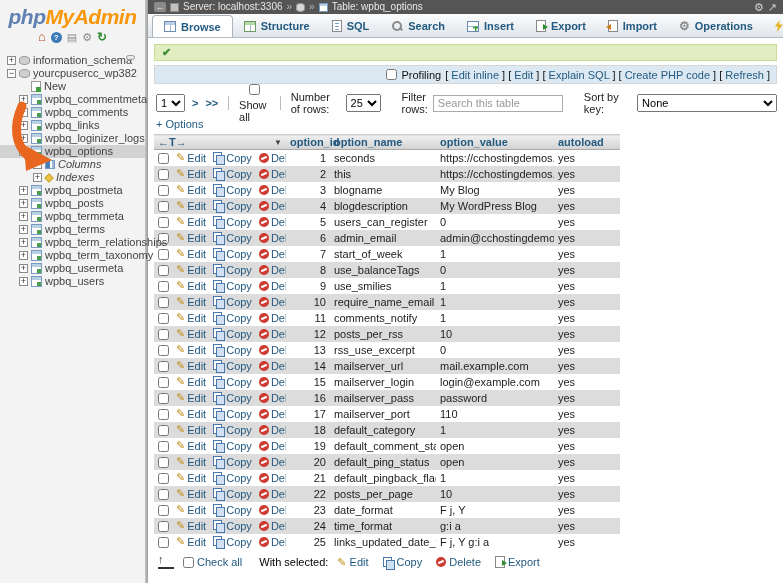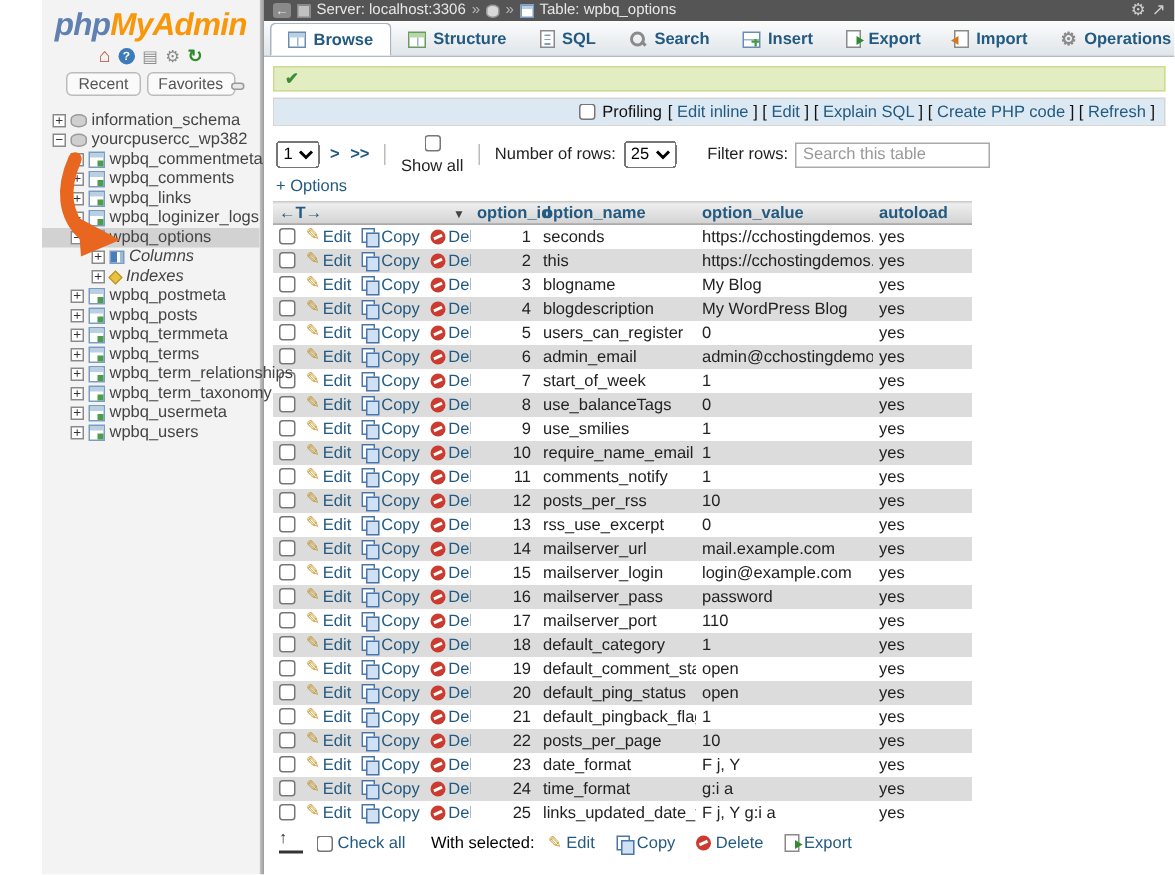--- a/index.html
+++ b/index.html
@@ -1,17 +1,17 @@
 <!DOCTYPE html>
 <html style="--brand_blue: #6080b2; --brand_orange: #f79709; --link_blue: #235a81; --topbar_bg: #555555; --success_bg: #e2edc1; --profiling_bg: #dce9f3; --row_alt_bg: #dcdcdc; --selected_tree_bg: #d2d2d2; --annotation_orange: #e8661f;"><head>
 <meta charset="utf-8">
 <style>
   * { margin:0; padding:0; box-sizing:border-box; }
   html,body { width:783px; height:583px; font-family:"Liberation Sans", sans-serif; background:#fff; overflow:hidden; }
-  .app { position:relative; width:783px; height:583px; display:flex;padding-left:28px; }
+  .app { position:relative; width:783px; height:583px; display:flex; }
 
   
   .sidebar { position:relative; width:145px; height:583px; background:#f3f3f3; flex:none; font-size:11px; color:#444; }
   .vdivider { width:3px; height:583px; background:linear-gradient(90deg,#c9c9c9,#9a9a9a); flex:none; }
   .logo { text-align:center; padding-top:5px; font-size:21px; font-weight:bold; font-style:italic; letter-spacing:-0.5px; }
   .logo .lphp { color:var(--brand_blue); }
   .logo .lrest { color:var(--brand_orange); }
   .nav-icons { display:flex; justify-content:center; align-items:center; gap:5px; height:14px; margin-top:1px; }
   .nav-icons span { cursor:pointer; }
   .ni-home { color:#bb4a2a; font-size:13px; line-height:12px; }
@@ -135,35 +135,36 @@
 
   <aside class="sidebar">
     <div class="logo"><span class="lphp">php</span><span class="lrest">MyAdmin</span></div>
     <div class="nav-icons">
       <span class="ni-home">⌂</span>
       <span class="ni-help">?</span>
       <span class="ni-docs">▤</span>
       <span class="ni-gear">⚙</span>
       <span class="ni-refresh">↻</span>
     </div>
-    <div class="panel-tabs">
-      <span class="panel-tab">Recent</span>
-      <span class="panel-tab">Favorites</span>
-    </div>
     <span class="nav-pill"></span>
     <ul class="tree" id="tree">
         <li class="lvl0">
           <span class="xb">+</span>
           <span class="ti-db"></span>
           <span class="tlabel">information_schema</span>
         </li>
         <li class="lvl0">
           <span class="xb">−</span>
           <span class="ti-db"></span>
           <span class="tlabel">yourcpusercc_wp382</span>
+        </li>
+        <li class="lvl1">
+          <span class="xspace"></span>
+          <span class="ti-new"></span>
+          <span class="tlabel">New</span>
         </li>
         <li class="lvl1">
           <span class="xb">+</span>
           <span class="ti-table"></span>
           <span class="tlabel">wpbq_commentmeta</span>
         </li>
         <li class="lvl1">
           <span class="xb">+</span>
           <span class="ti-table"></span>
           <span class="tlabel">wpbq_comments</span>
@@ -321,20 +322,24 @@
         </label>
         <span class="vsep"></span>
         <span class="grp">
           <span>Number of rows:</span>
           <select id="numRowsSelect"><option>25</option></select>
         </span>
         <span class="grp gap">
           <span>Filter rows:</span>
           <input class="filter-input" type="text" placeholder="Search this table" style="">
         </span>
+        <span class="grp gap">
+          <span>Sort by key:</span>
+          <select class="sel-sort" id="sortSelect"><option>None</option></select>
+        </span>
       </div>
 
       <a class="options-link">+ Options</a>
 
       <table class="grid">
         <colgroup>
           <col style="width:18px">
             <col style="width:114px">
             <col style="width:44px">
           <col style="width:106px">

